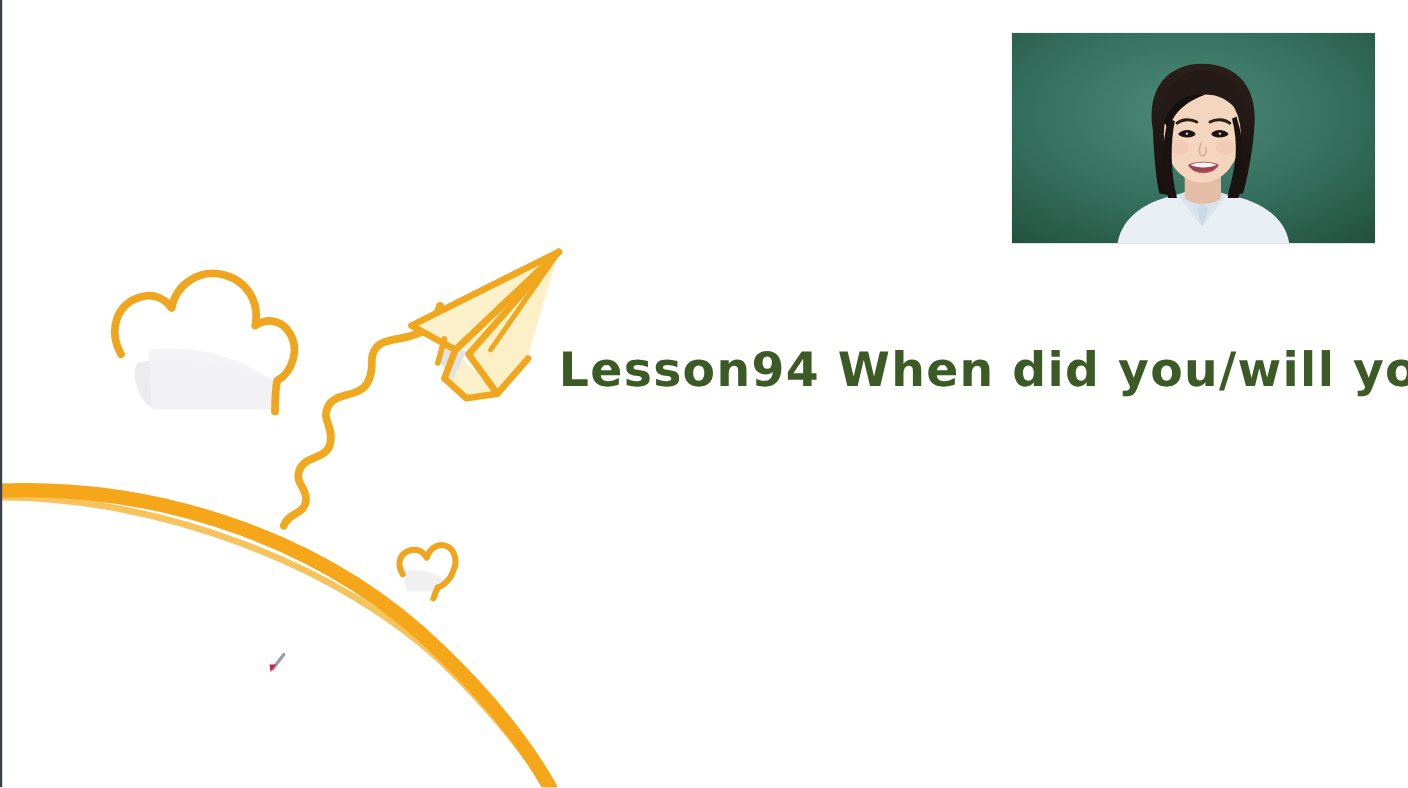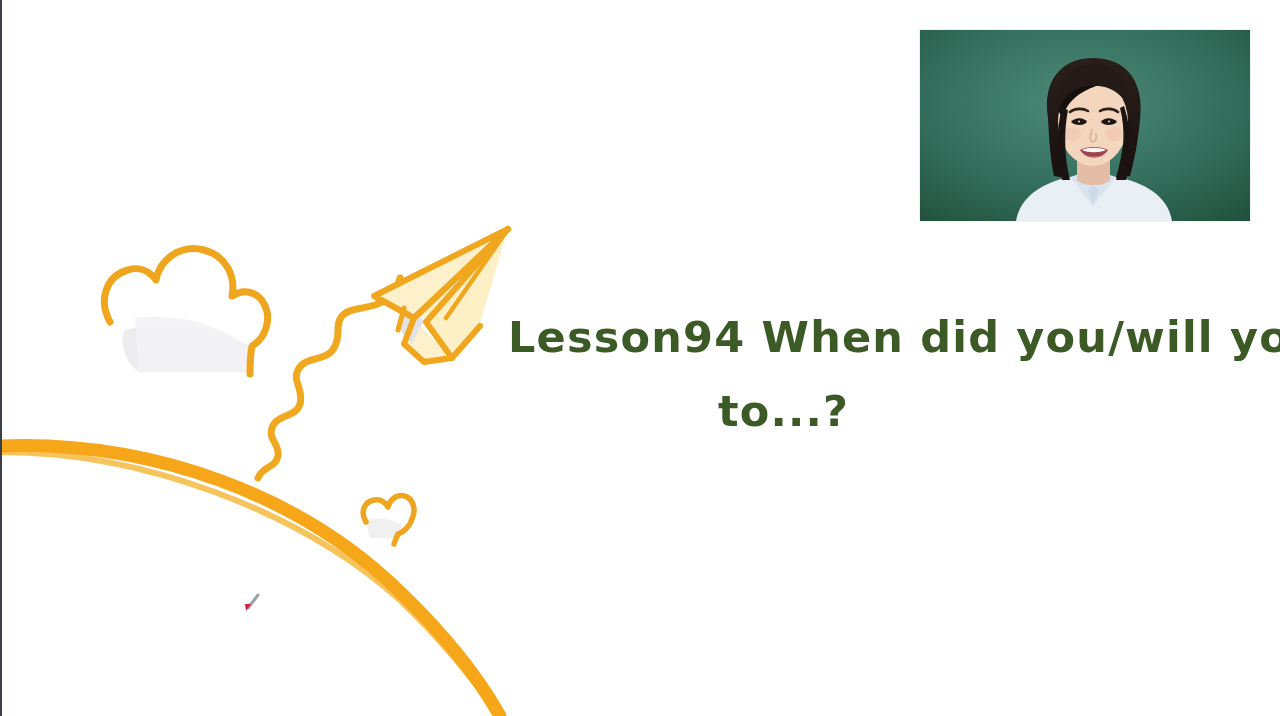--- a/index.html
+++ b/index.html
@@ -141,21 +141,20 @@
     </g>
 
     <g>
       <path d="M 258 595 L 248 608" stroke="#9aa0a8" stroke-width="3" stroke-linecap="round" fill="none"></path>
       <path d="M 251 604 L 246 611 L 245 604 Z" fill="#d21f4a"></path>
     </g>
   </svg>
 
   <div id="title-block">
     <div class="title-line line1">Lesson94 When did you/will you go</div>
-    <div class="title-line line2">to...?</div>
   </div>
 
   <div id="webcam-panel">
     <svg id="webcam-video" viewBox="0 0 330 191" xmlns="http://www.w3.org/2000/svg">
       <defs>
         <radialGradient id="boardGrad" cx="48%" cy="38%" r="78%">
           <stop offset="0%" stop-color="#4d8a77"></stop>
           <stop offset="55%" stop-color="#35705e"></stop>
           <stop offset="100%" stop-color="#22523f"></stop>
         </radialGradient>

